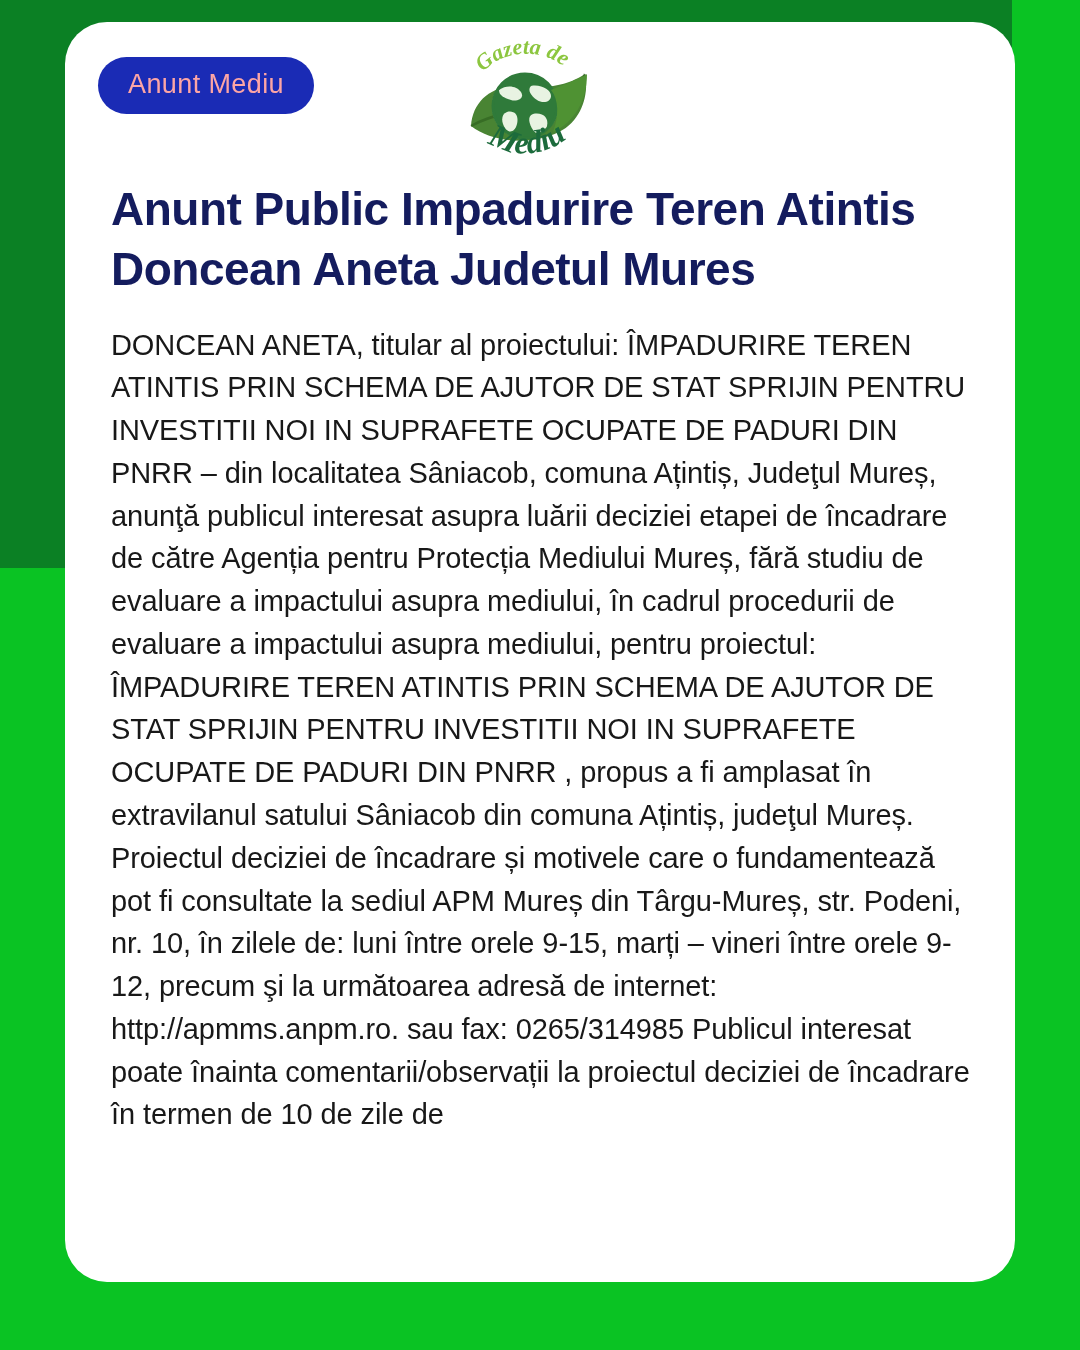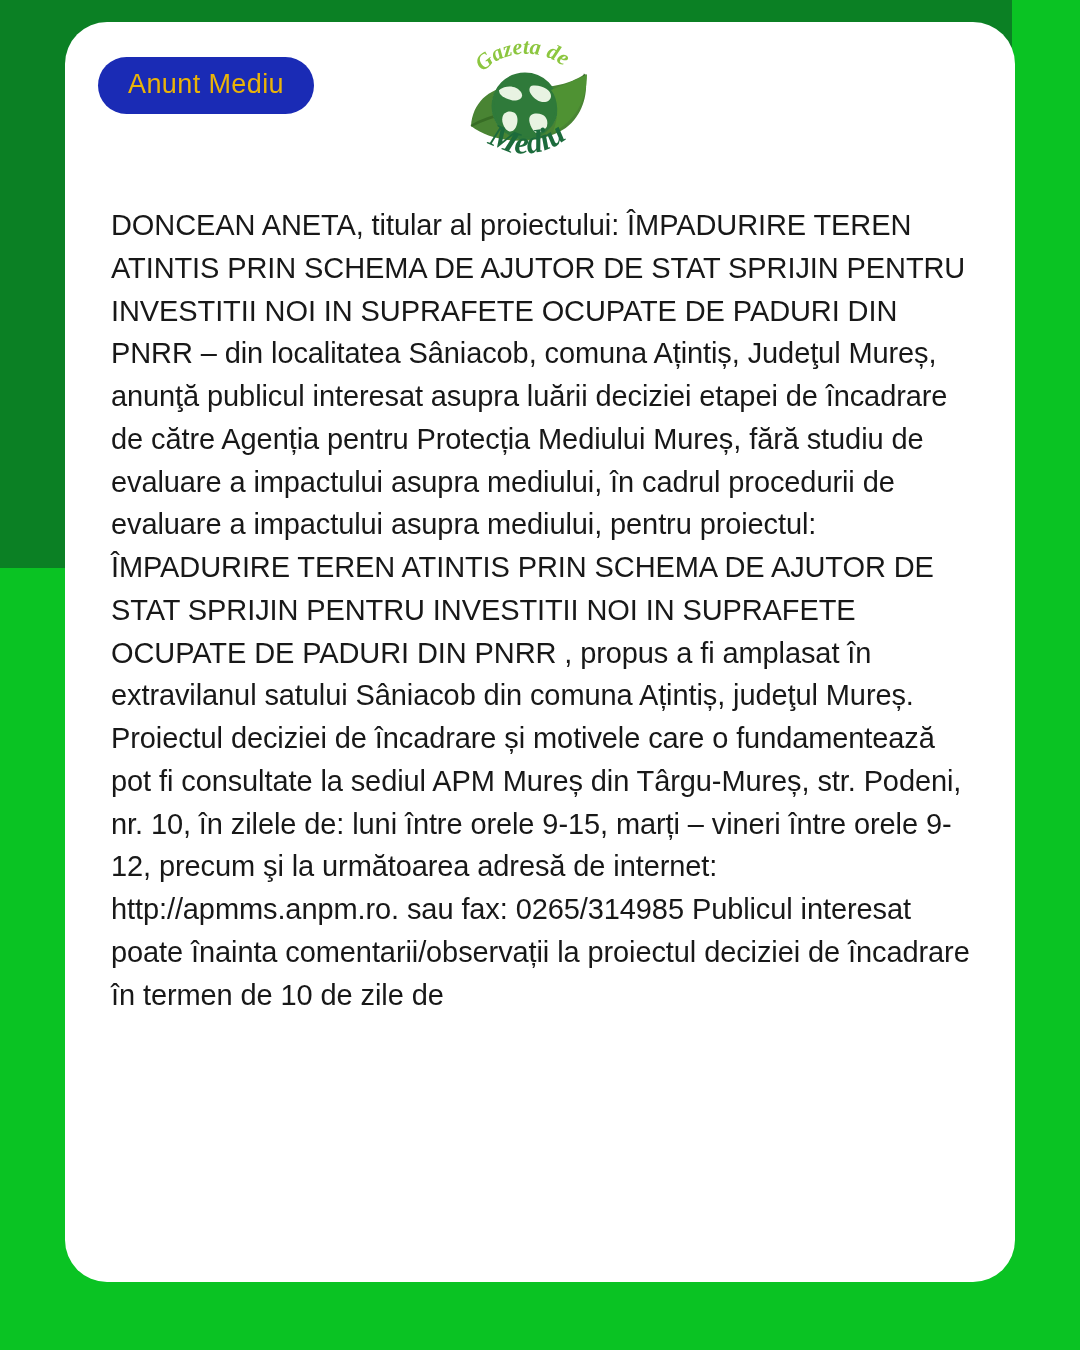--- a/index.html
+++ b/index.html
@@ -57,21 +57,21 @@
   #header-row {
     position: relative;
     height: 158px;
   }
 
   #badge {
     position: absolute;
     left: 33px;
     top: 35px;
     background: #1a2bb5;
-    color: #eab308;
+    color: #fca5a5;
     border-radius: 999px;
     padding: 14px 30px 16px 30px;
     font-size: 27px;
     font-weight: 400;
     letter-spacing: 0.4px;
     line-height: 1;
     white-space: nowrap;
   }
 
   
@@ -148,17 +148,18 @@
           <text font-family="'Liberation Serif', serif" font-size="22" font-style="italic" font-weight="700" fill="#8cc63f">
             <textPath href="#arcTop" startOffset="50%" text-anchor="middle">Gazeta de</textPath>
           </text>
           <text font-family="'Liberation Serif', serif" font-size="32" font-style="italic" font-weight="700" fill="#1c6b3c">
             <textPath href="#arcBot" startOffset="50%" text-anchor="middle">Mediu</textPath>
           </text>
         </svg>
       </div>
     </div>
 
+    <h1 id="title">Anunt Public Impadurire Teren Atintis Doncean Aneta Judetul Mures</h1>
 
     <div id="body-text">DONCEAN ANETA, titular al proiectului: ÎMPADURIRE TEREN ATINTIS PRIN SCHEMA DE AJUTOR DE STAT SPRIJIN PENTRU INVESTITII NOI IN SUPRAFETE OCUPATE DE PADURI DIN PNRR – din localitatea Sâniacob, comuna Ațintiș, Judeţul Mureș, anunţă publicul interesat asupra luării deciziei etapei de încadrare de către Agenția pentru Protecția Mediului Mureș, fără studiu de evaluare a impactului asupra mediului, în cadrul procedurii de evaluare a impactului asupra mediului, pentru proiectul: ÎMPADURIRE TEREN ATINTIS PRIN SCHEMA DE AJUTOR DE STAT SPRIJIN PENTRU INVESTITII NOI IN SUPRAFETE OCUPATE DE PADURI DIN PNRR , propus a fi amplasat în extravilanul satului Sâniacob din comuna Ațintiș, judeţul Mureș. Proiectul deciziei de încadrare și motivele care o fundamentează pot fi consultate la sediul APM Mureș din Târgu-Mureș, str. Podeni, nr. 10, în zilele de: luni între orele 9-15, marți – vineri între orele 9-12, precum şi la următoarea adresă de internet: http://apmms.anpm.ro. sau fax: 0265/314985 Publicul interesat poate înainta comentarii/observații la proiectul deciziei de încadrare în termen de 10 de zile de</div>
 
   </div>
 </div>
 
 </body></html>

